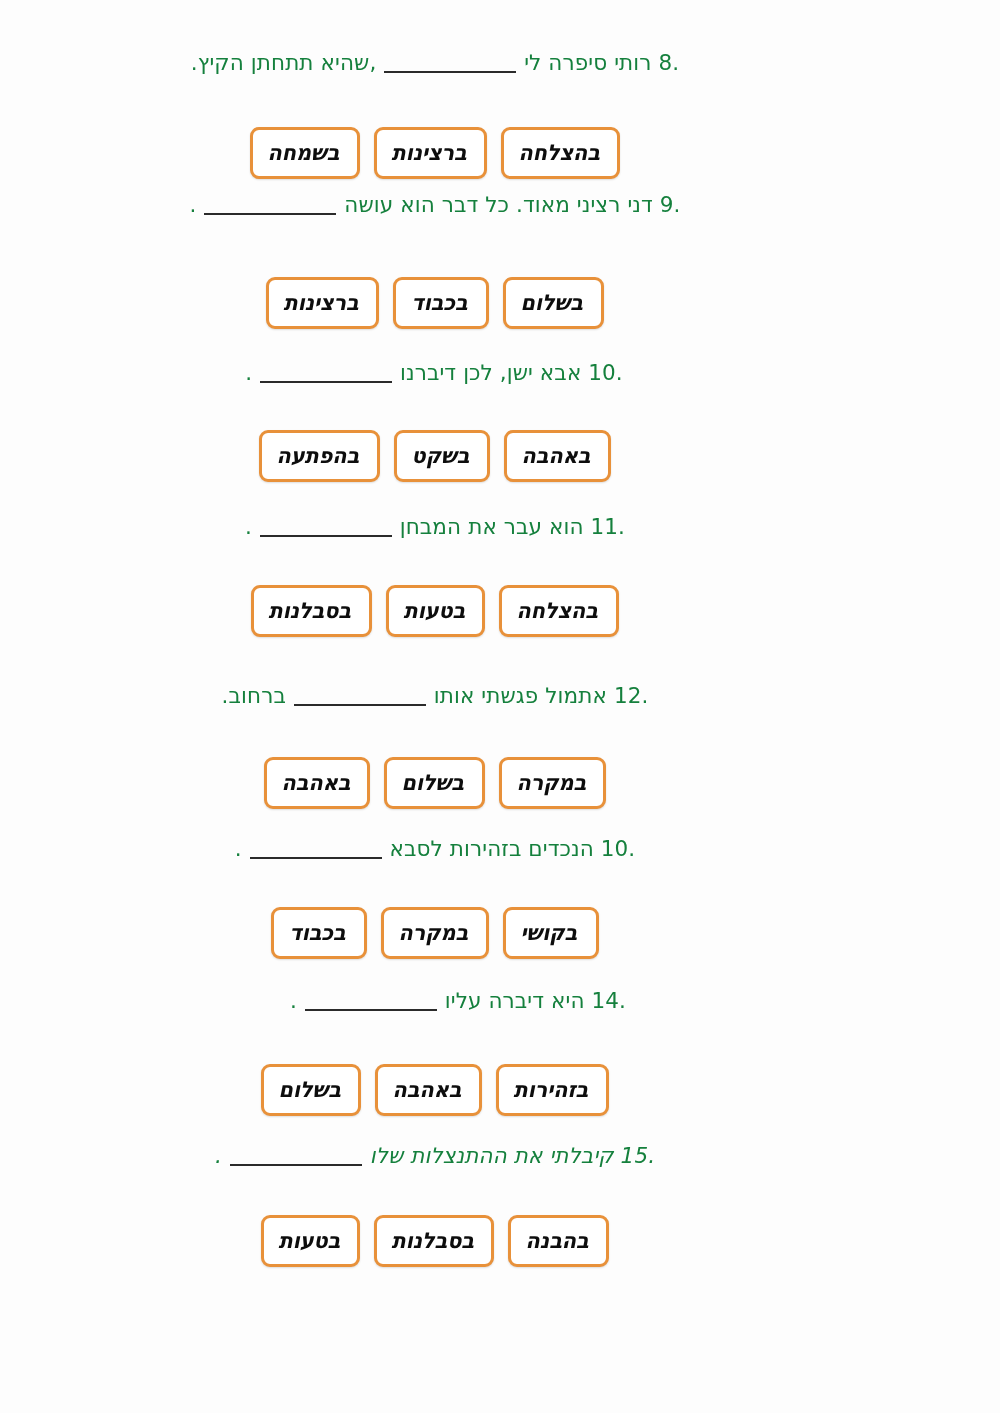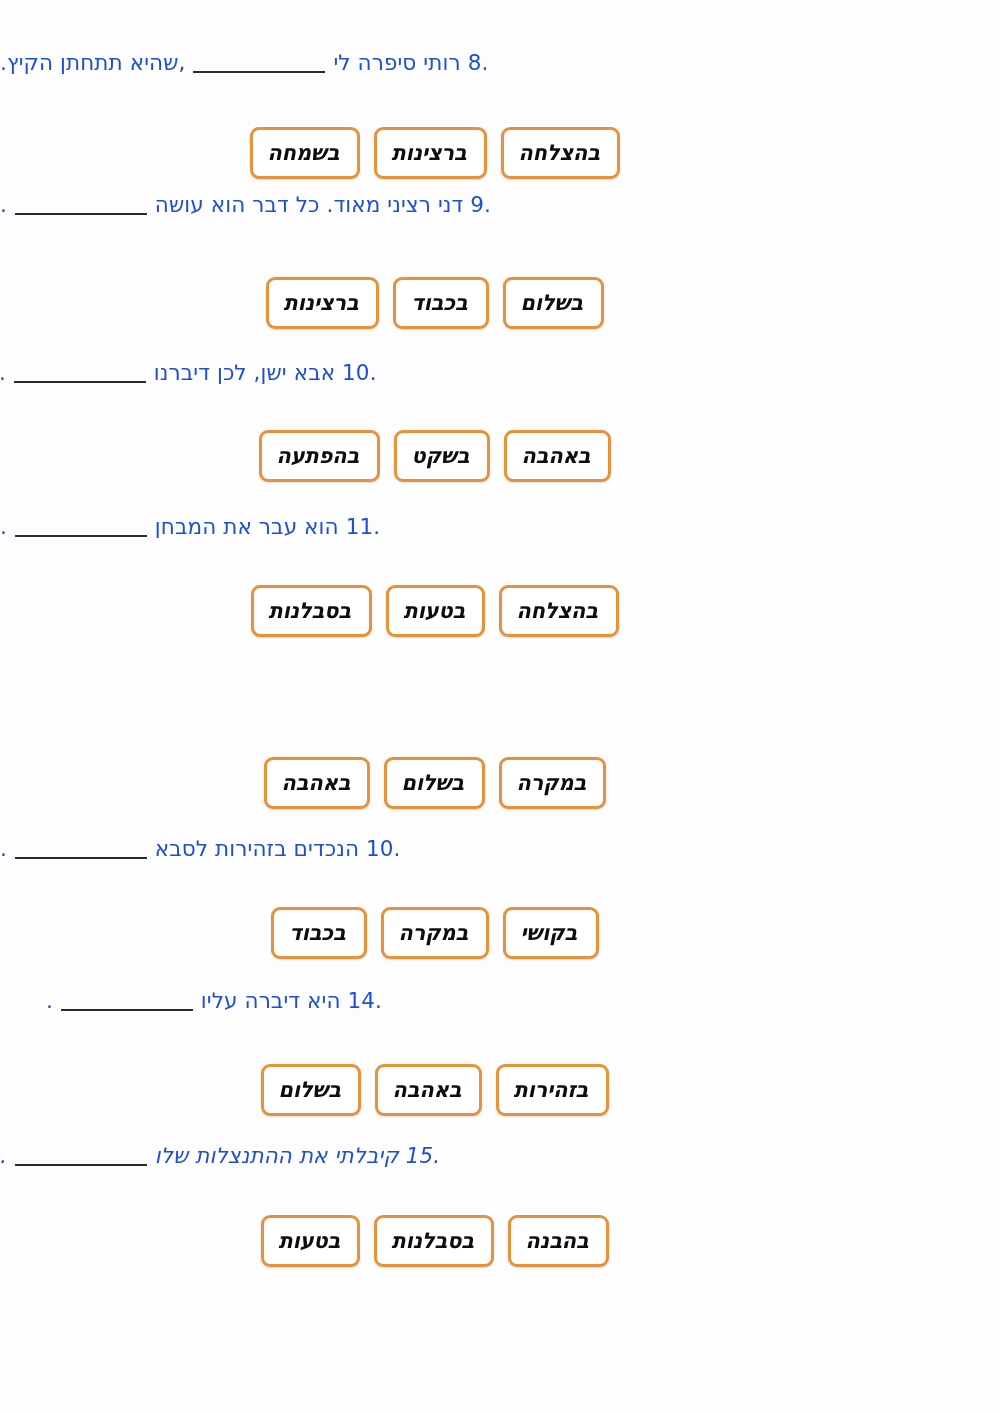--- a/index.html
+++ b/index.html
@@ -26,25 +26,25 @@
   }
 
   .qblock {
     width: 100%;
     box-sizing: border-box;
   }
 
   
   .qline {
     direction: rtl;
-    text-align: left;
+    text-align: center;
     font-family: "DejaVu Sans", sans-serif;
     font-size: 21.5px;
     font-weight: 400;
-    color: #1d4ed8;
+    color: #15803d;
     letter-spacing: 0.1px;
     line-height: 1.25;
     padding-right: 130px;
     white-space: nowrap;
     unicode-bidi: isolate;
   }
   .qline .qnum {
     unicode-bidi: plaintext;
   }
   .qline .blank {
@@ -191,20 +191,28 @@
         <span class="opt-label">בהצלחה</span>
       </div>
     <div class="opt">
         <span class="opt-label">בטעות</span>
       </div>
     <div class="opt">
         <span class="opt-label">בסבלנות</span>
       </div>
   </div>
 
+  <div class="sp-q12 qblock">
+    <div class="qline">
+      <span class="qnum">12.</span>
+      <span>אתמול פגשתי אותו</span>
+      <span class="blank"></span>
+      <span>ברחוב.</span>
+    </div>
+  </div>
   <div class="sp-o12 options">
     <div class="opt">
         <span class="opt-label">במקרה</span>
       </div>
     <div class="opt">
         <span class="opt-label">בשלום</span>
       </div>
     <div class="opt">
         <span class="opt-label">באהבה</span>
       </div>

